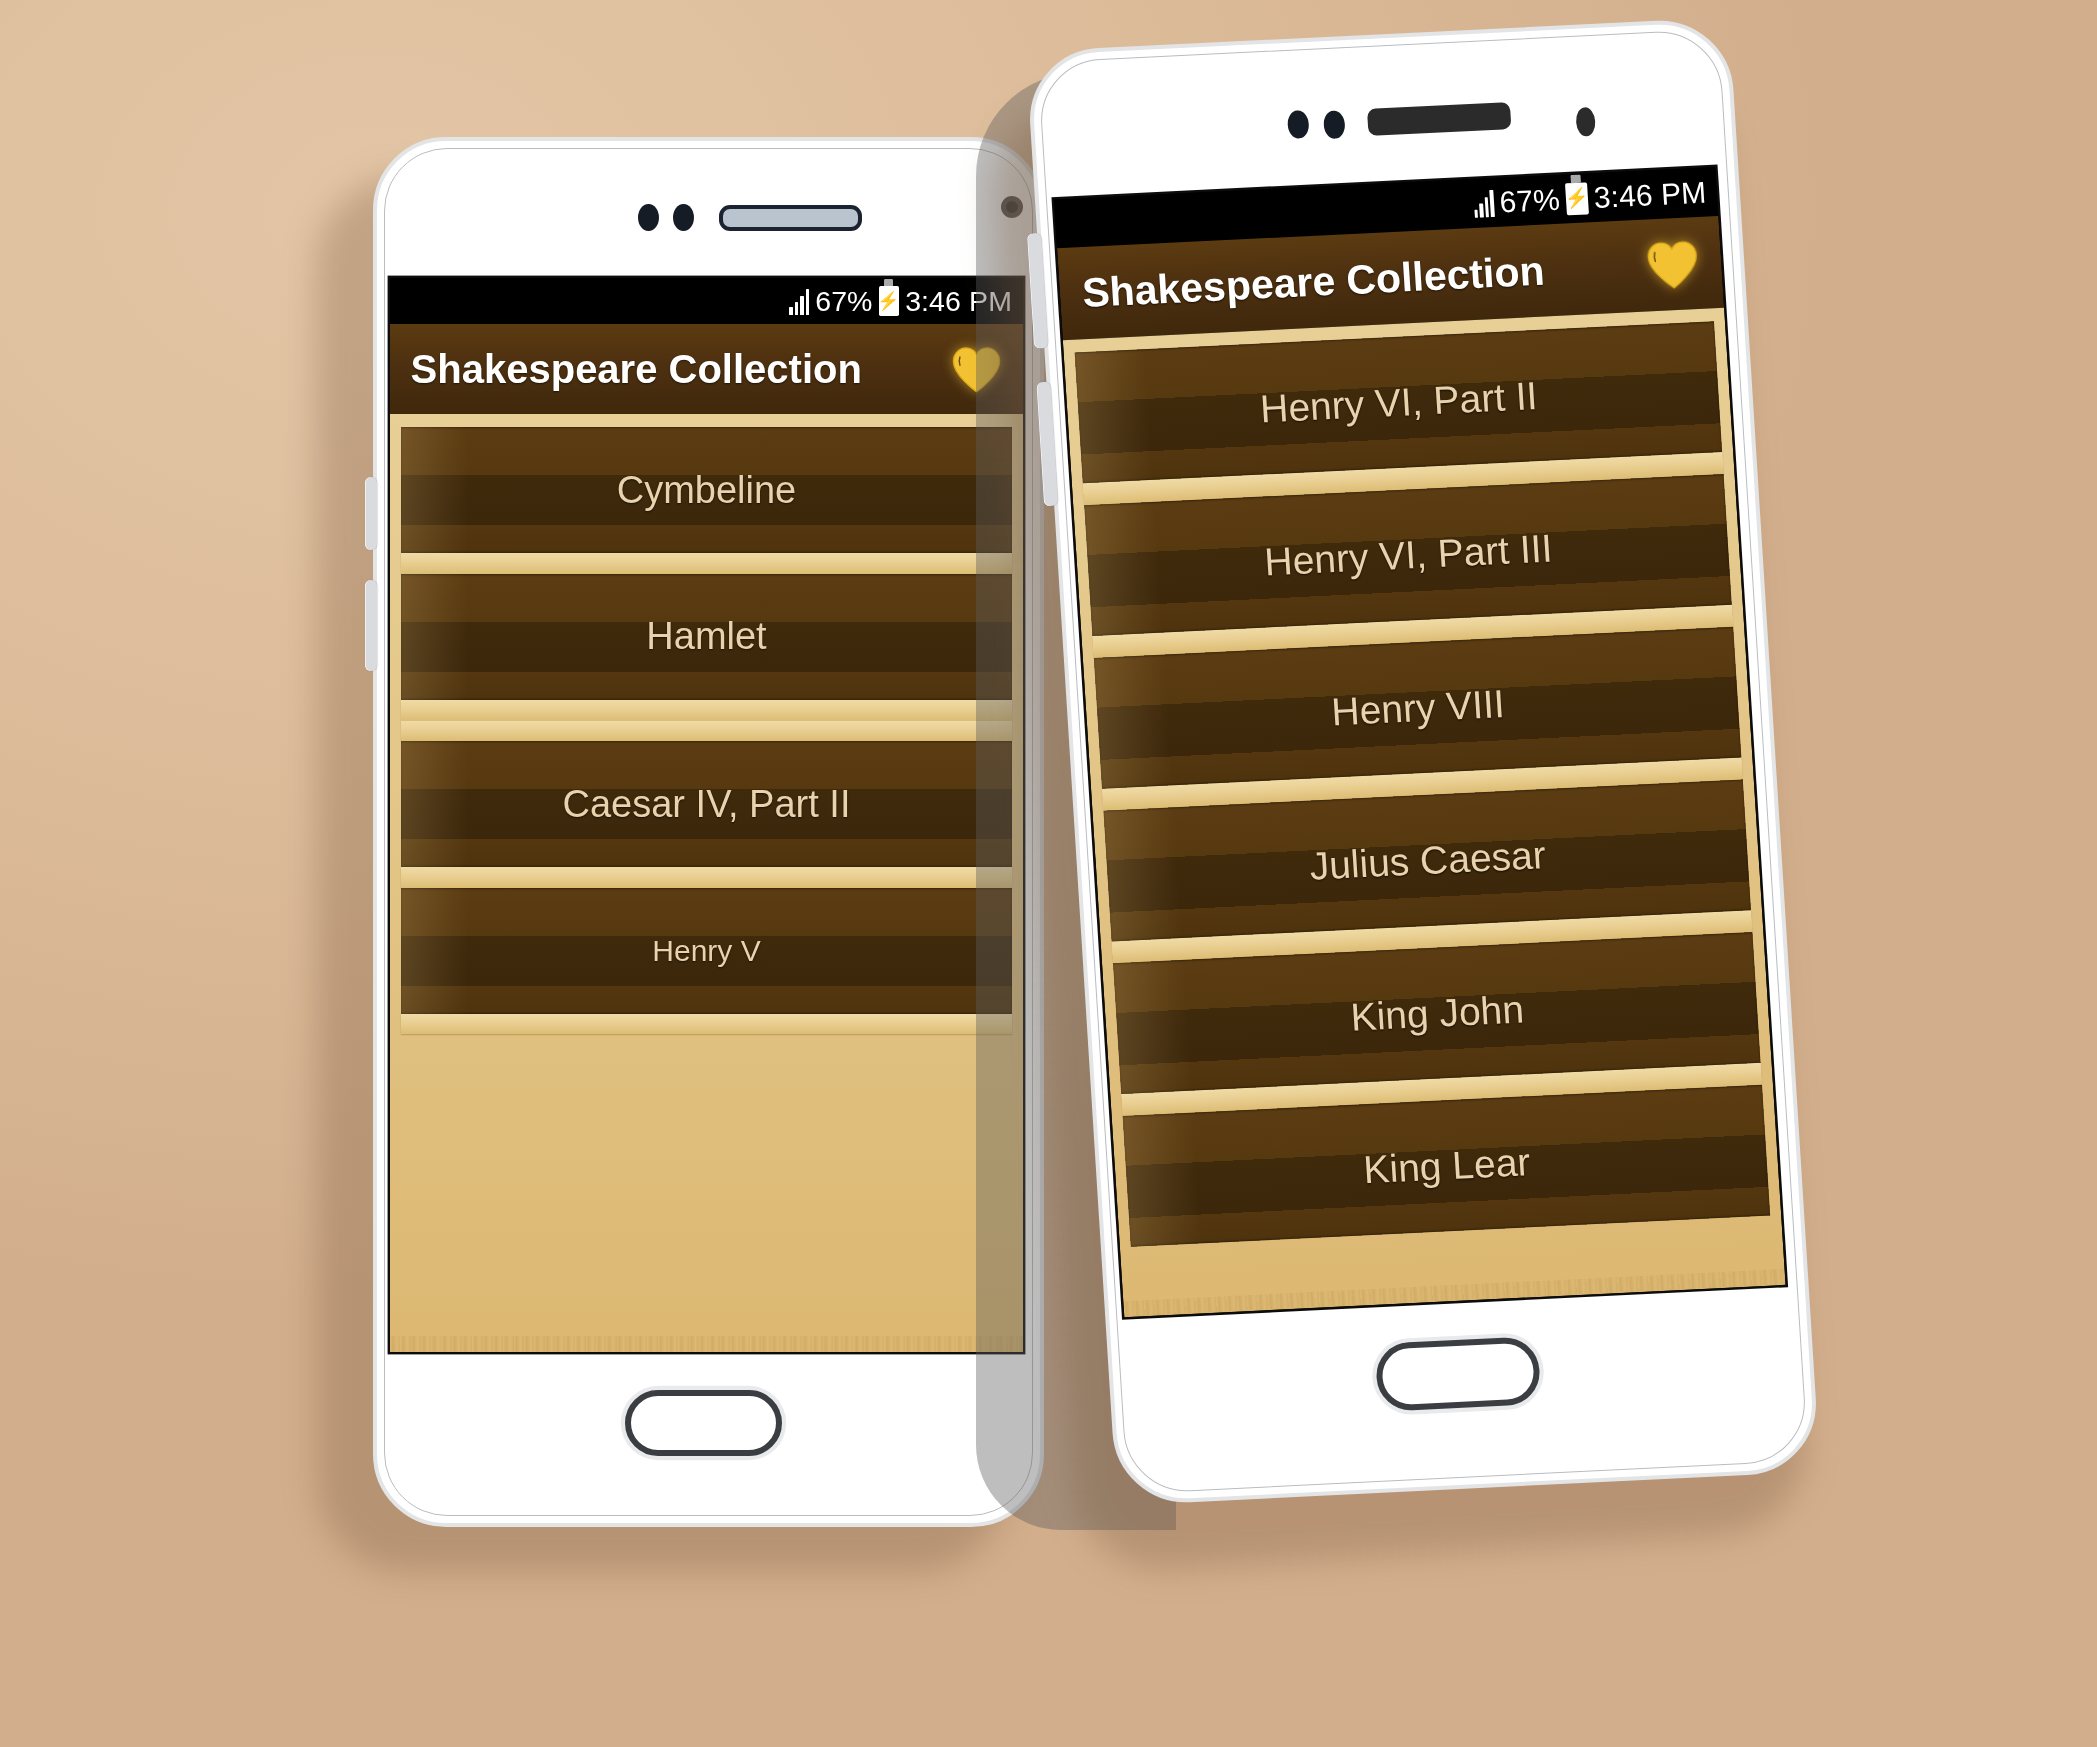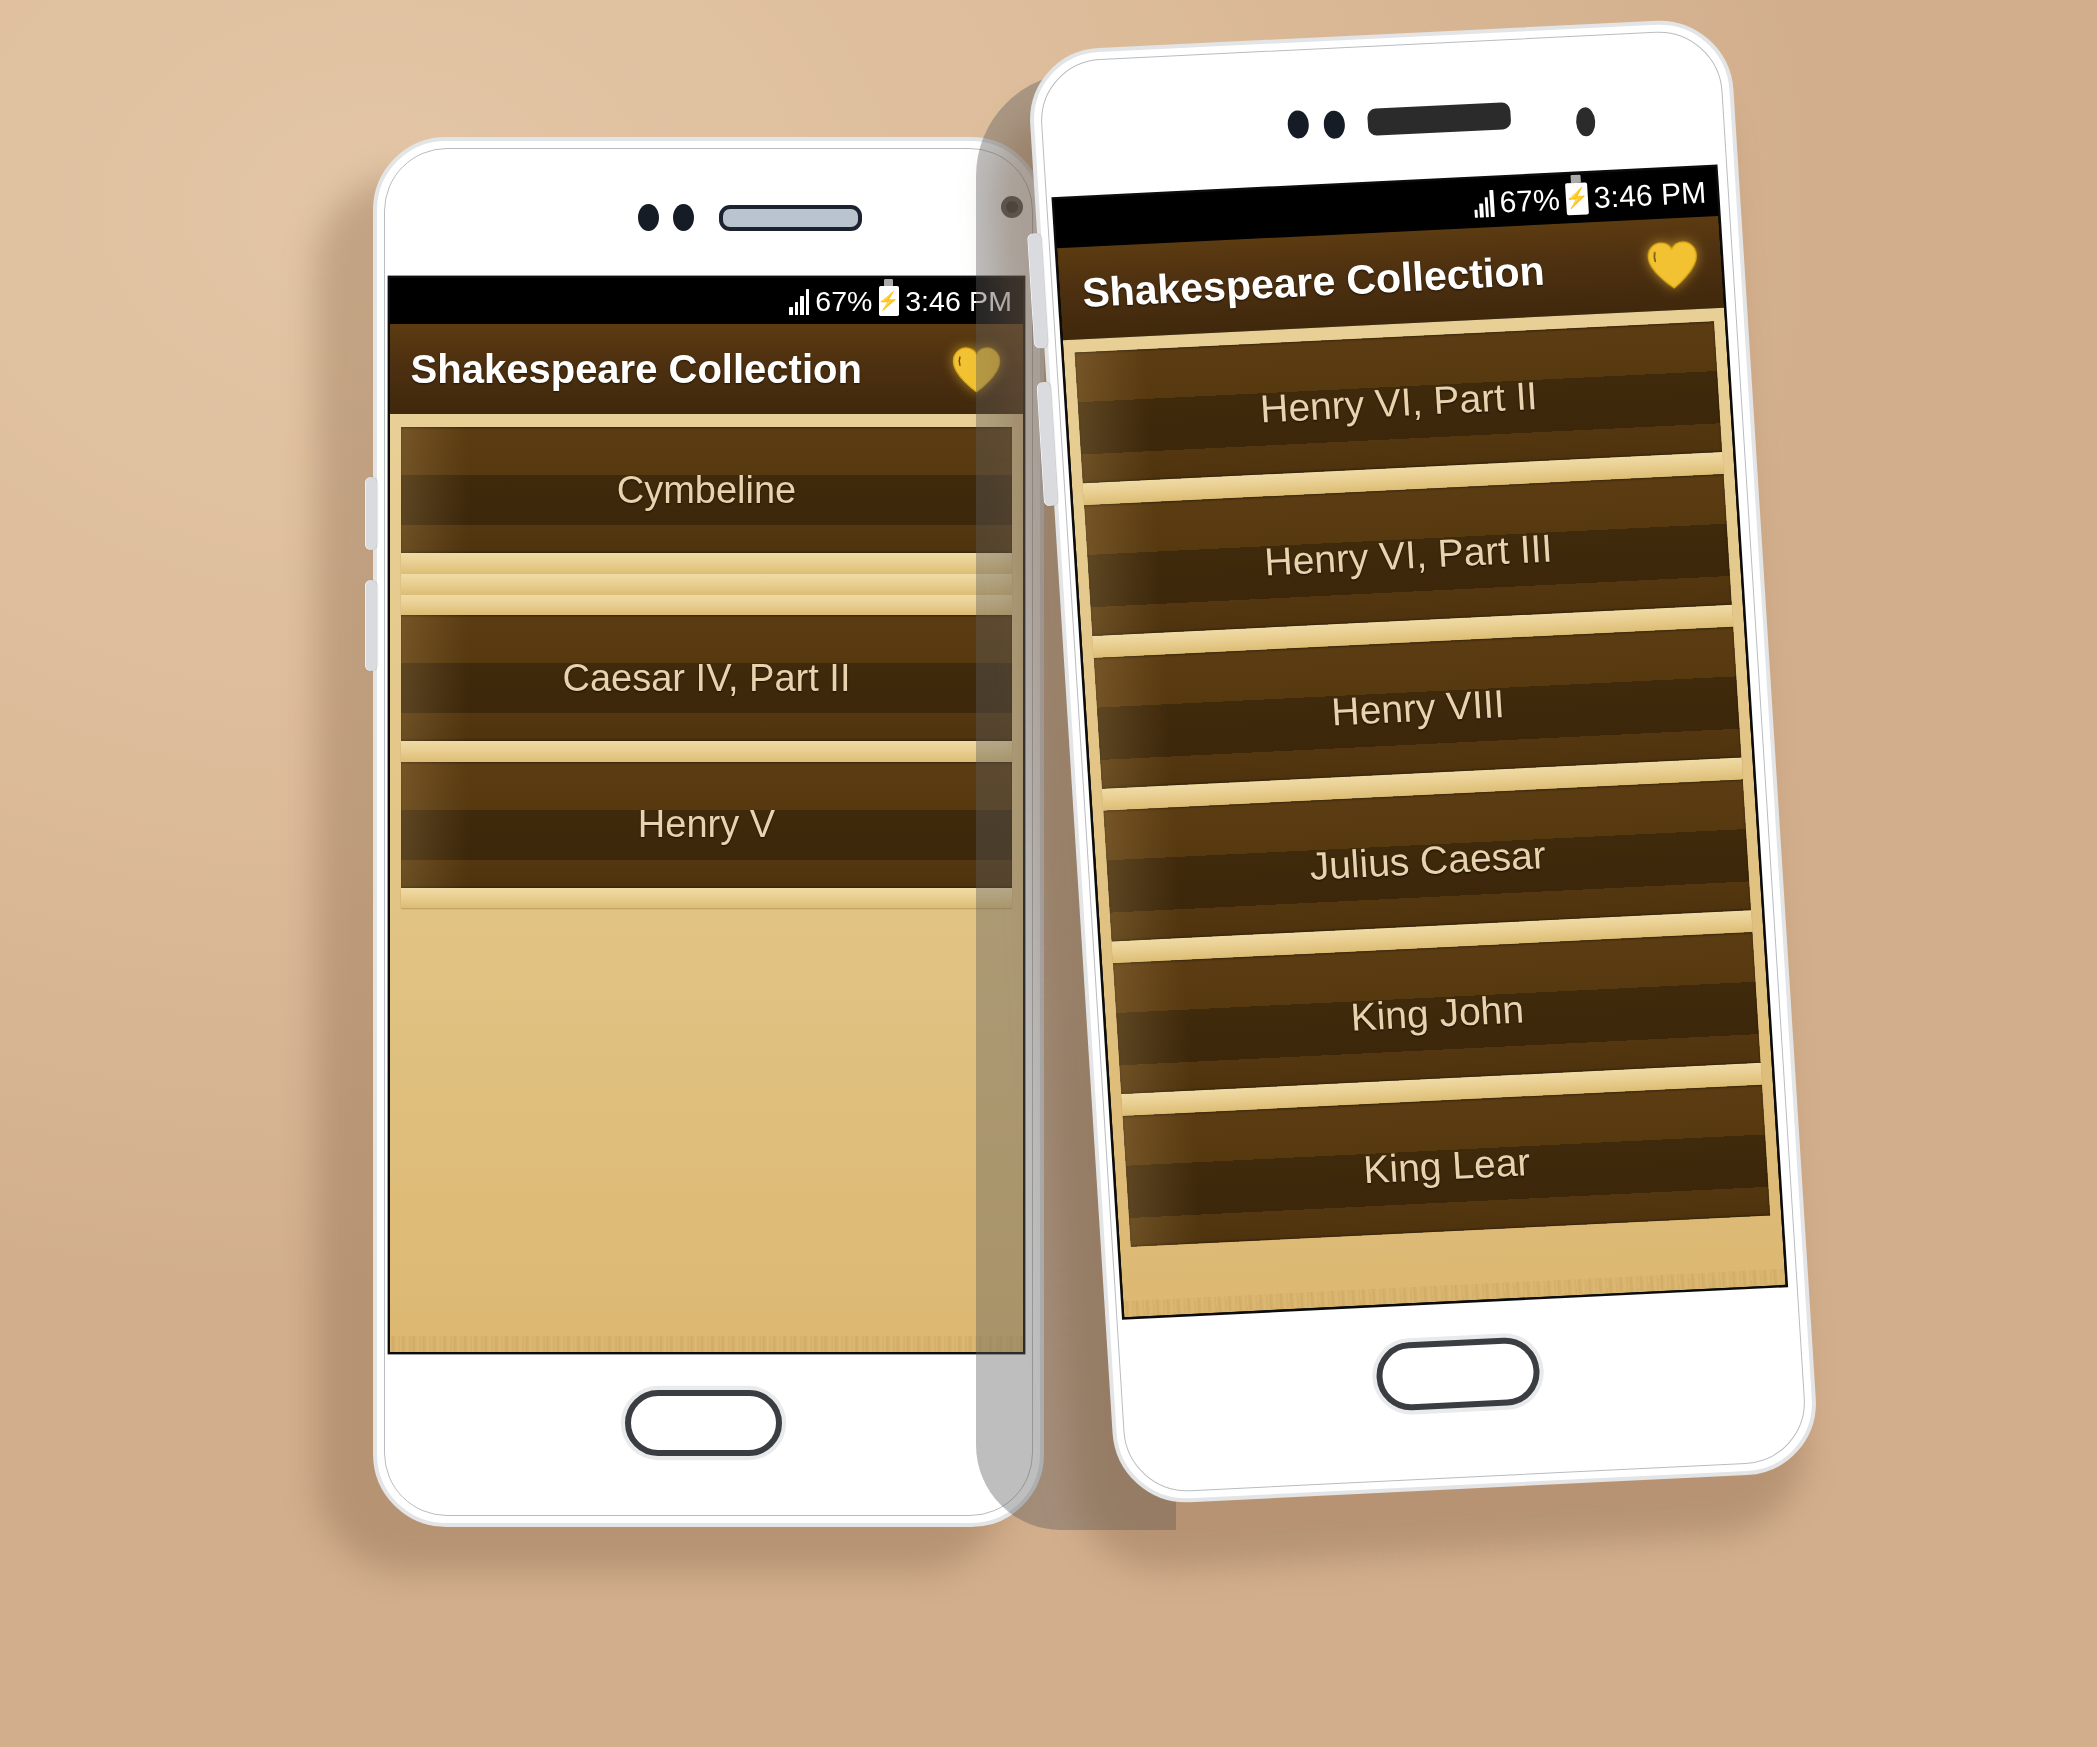--- a/index.html
+++ b/index.html
@@ -222,28 +222,31 @@
         </svg>
       </span>
     </div>
 
     <div class="parchment" style="top:136px; padding:13.4px 11px 16px 11px;text-decoration:underline;">
       <div class="rows" style="left:11px; right:11px; top:13.4px;">
           <div class="row" style="height: 126px;">
             <span class="row-label" style="font-size: 38px;">Cymbeline</span>
           </div>
           <div class="divider" style="height: 20.6px;"></div>
+          <div class="row" style="height: 126px;">
+            <span class="row-label" style="font-size: 38px;">Hamlet</span>
+          </div>
           <div class="divider" style="height: 20.6px;"></div>
           <div class="divider" style="height: 20.6px;"></div>
           <div class="row" style="height: 126px;">
             <span class="row-label" style="font-size: 38px;">Caesar IV, Part II</span>
           </div>
           <div class="divider" style="height: 20.6px;"></div>
           <div class="row" style="height: 126px;">
-            <span class="row-label" style="font-size: 38px;">Henry V</span>
+            <span class="row-label" style="font-size: 30px;">Henry V</span>
           </div>
           <div class="divider" style="height: 20.6px;"></div>
         </div>
       <div class="parch-edge-b"></div>
     </div>
   </div>
 
   <div class="home-btn" style="left:252px; top:1253px; width:157px; height:66px;"></div>
 </div>
 

